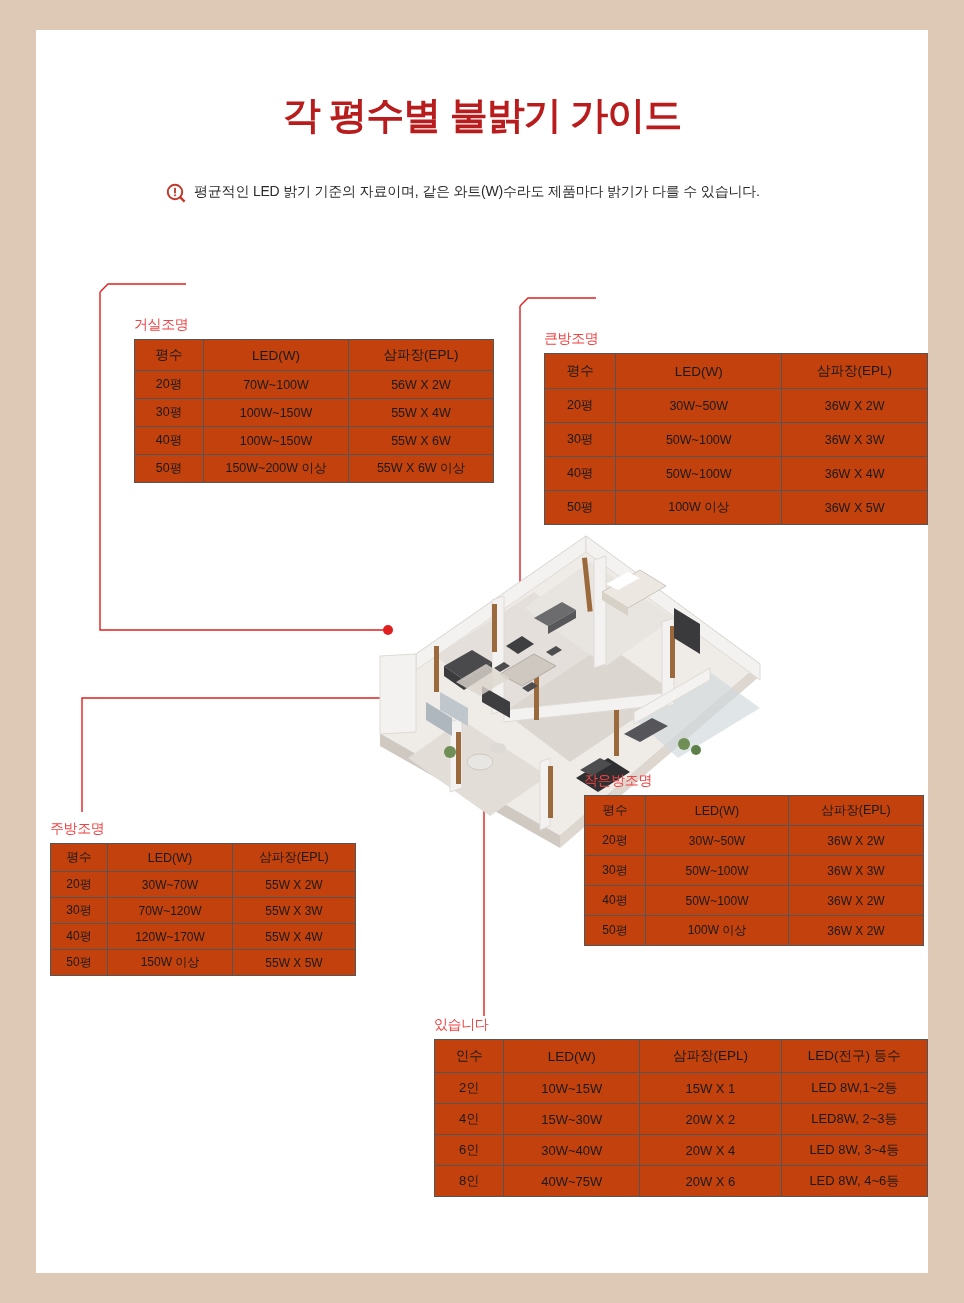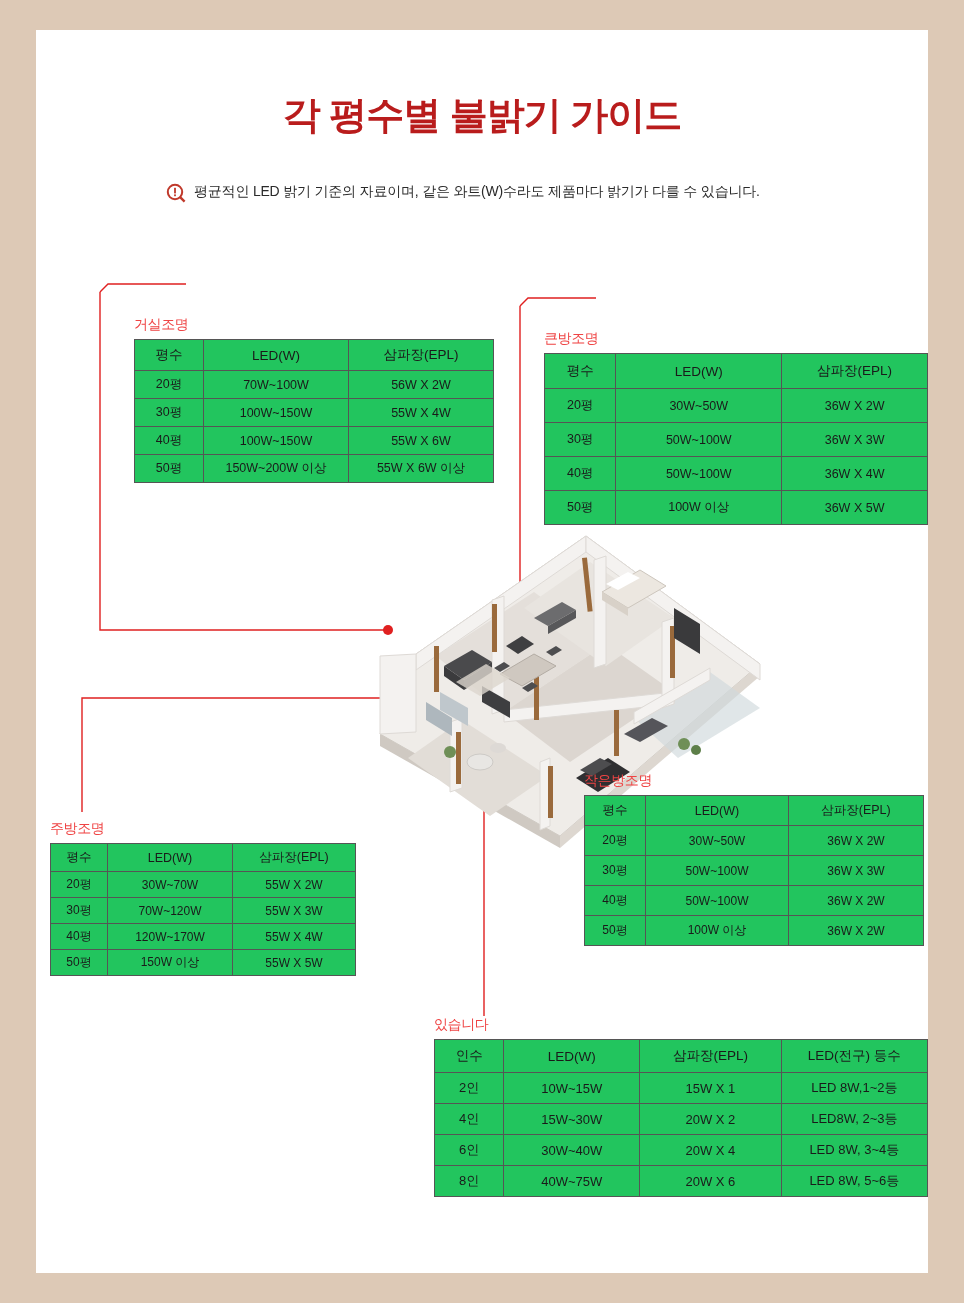--- a/index.html
+++ b/index.html
@@ -82,21 +82,21 @@
   }
   .block-label {
     font-size: 14px;
     font-weight: normal;
     color: #ef4444;
     letter-spacing: -0.4px;
     margin-bottom: 5px;
   }
   table.grid {
     border-collapse: collapse;
-    background: #22c55e;
+    background: #c2410c;
   }
   table.grid th, table.grid td {
     border: 1px solid #555;
     text-align: center;
     color: #1a1a1a;
     font-weight: normal;
     white-space: nowrap;
   }
   table.grid th {
     font-size: 13.5px;
@@ -446,19 +446,19 @@
         <tr>
           <td>6인</td>
           <td>30W~40W</td>
           <td>20W X 4</td>
           <td>LED 8W, 3~4등</td>
         </tr>
         <tr>
           <td>8인</td>
           <td>40W~75W</td>
           <td>20W X 6</td>
-          <td>LED 8W, 5~6등</td>
+          <td>LED 8W, 4~6등</td>
         </tr>
       </tbody>
     </table>
   </div>
 
 </div>
 
 </body></html>

